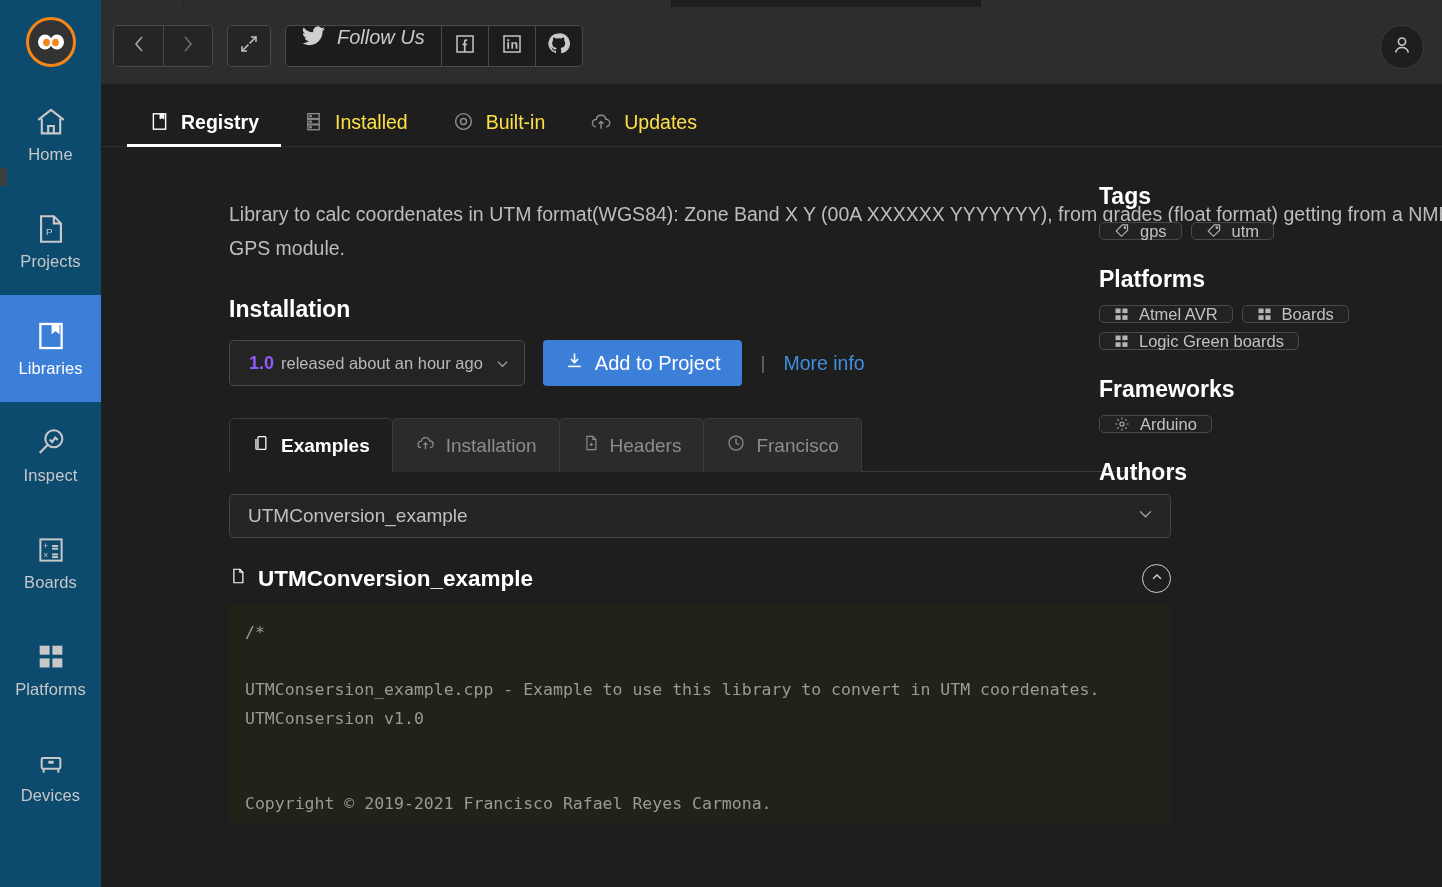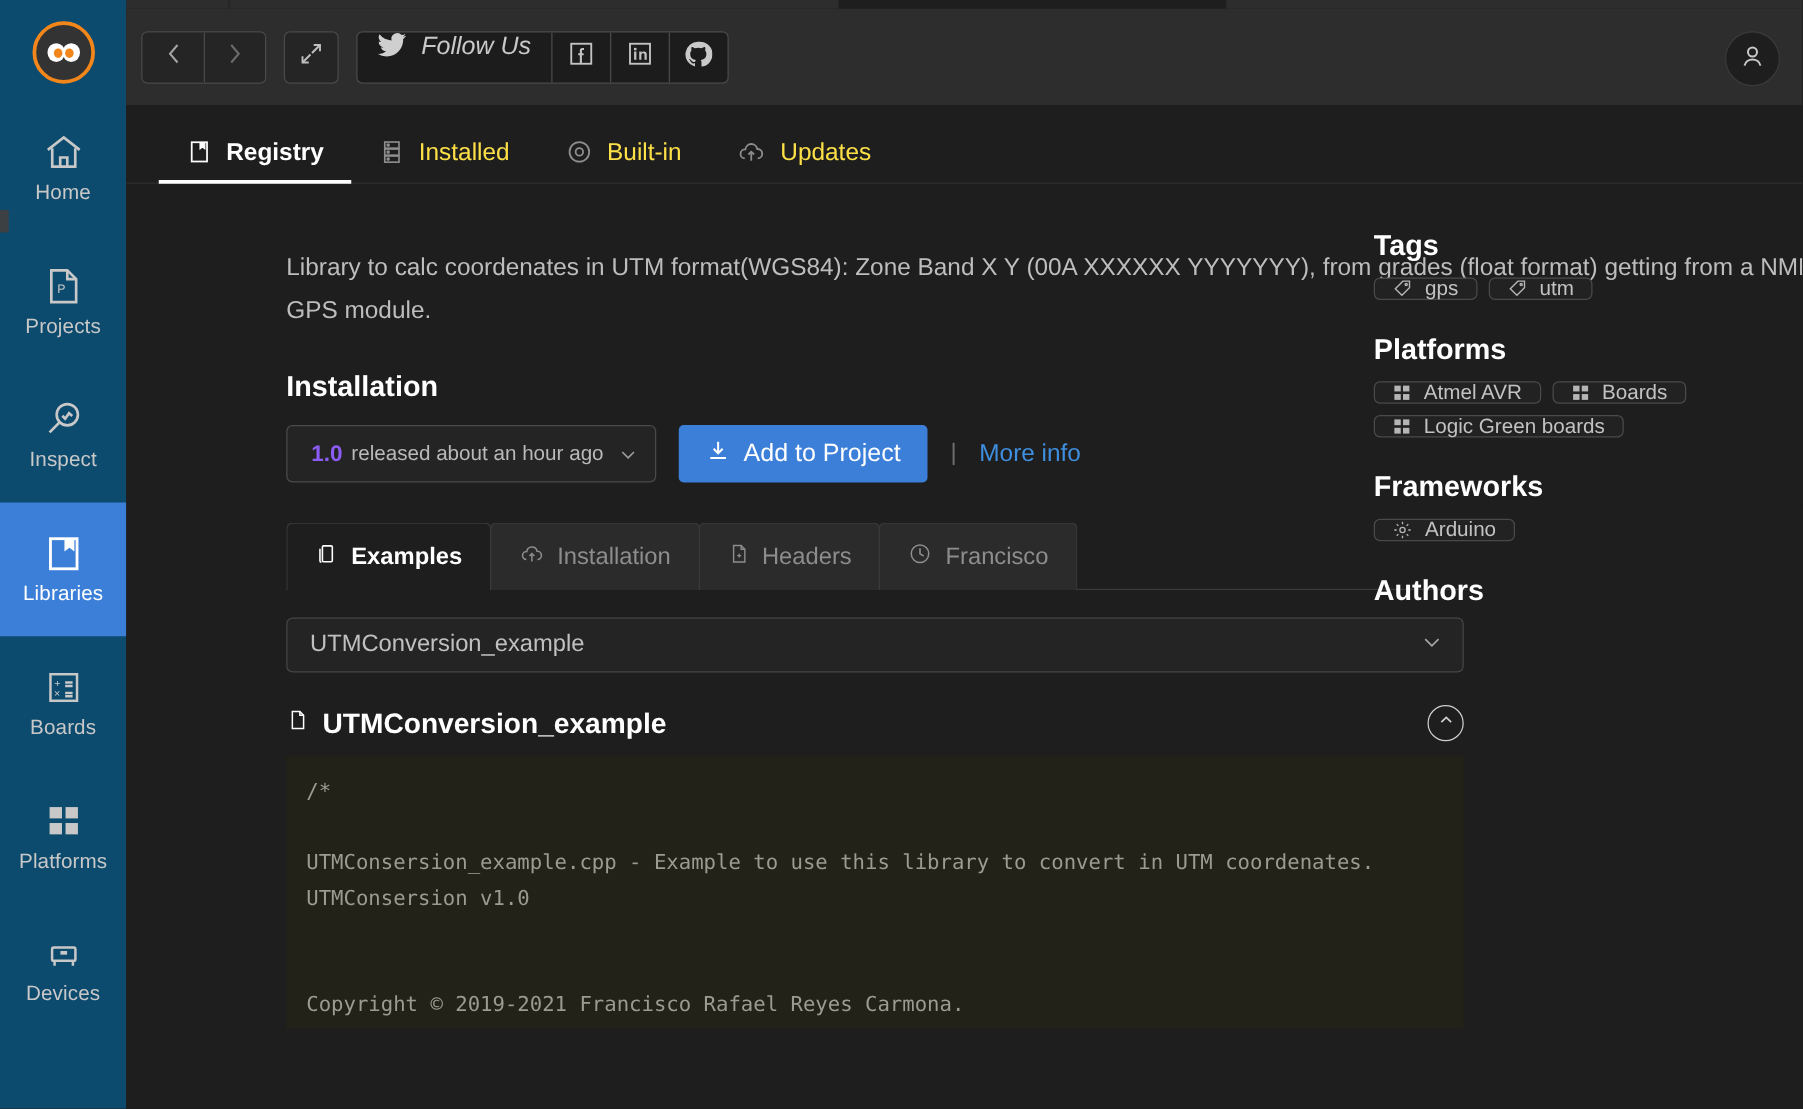--- a/index.html
+++ b/index.html
@@ -217,39 +217,39 @@
       <span>
         <svg width="34" height="34" viewBox="0 0 24 24" fill="none" stroke="#c8c8c8" stroke-width="1.5">
           <path d="M5 3h9l5 5v13H5z"></path>
             <path d="M14 3v5h5"></path>
           <text x="8.4" y="16" font-size="7" fill="#c8c8c8" stroke="none" font-family="Liberation Sans">P</text>
         </svg>
       </span>
       <span class="ab-label">Projects</span>
     </div>
 
+    <div class="ab-item active">
+      <span>
+        <svg width="34" height="34" viewBox="0 0 24 24" fill="none" stroke="#ffffff" stroke-width="1.6">
+          <rect x="4.5" y="3.5" width="15" height="17"></rect>
+          <path d="M13 3.5v6l2.2-1.7L17.4 9.5v-6" fill="#ffffff" stroke="#ffffff" stroke-width="1.2"></path>
+        </svg>
+      </span>
+      <span class="ab-label">Libraries</span>
+    </div>
+
     <div class="ab-item">
       <span>
         <svg width="34" height="34" viewBox="0 0 24 24" fill="none" stroke="#c8c8c8" stroke-width="1.5">
           <circle cx="14" cy="9" r="6"></circle>
             <path d="M9.7 13.3 4 19"></path>
             <path d="M11.2 9.6l1.6 1.7 2.2-3.1 1.8 1.6"></path>
         </svg>
       </span>
       <span class="ab-label">Inspect</span>
-    </div>
-
-    <div class="ab-item active">
-      <span>
-        <svg width="34" height="34" viewBox="0 0 24 24" fill="none" stroke="#ffffff" stroke-width="1.6">
-          <rect x="4.5" y="3.5" width="15" height="17"></rect>
-          <path d="M13 3.5v6l2.2-1.7L17.4 9.5v-6" fill="#ffffff" stroke="#ffffff" stroke-width="1.2"></path>
-        </svg>
-      </span>
-      <span class="ab-label">Libraries</span>
     </div>
 
     <div class="ab-item">
       <span>
         <svg width="34" height="34" viewBox="0 0 24 24" fill="none" stroke="#c8c8c8" stroke-width="1.4">
           <rect x="4.5" y="4.5" width="15" height="15"></rect>
           <text x="6.6" y="11.6" font-size="6" fill="#c8c8c8" stroke="none" font-family="Liberation Sans">+</text>
           <path d="M12.8 9.2h4.2"></path>
             <path d="M12.8 11.1h4.2"></path>
           <text x="6.5" y="17.6" font-size="6" fill="#c8c8c8" stroke="none" font-family="Liberation Sans">×</text>

